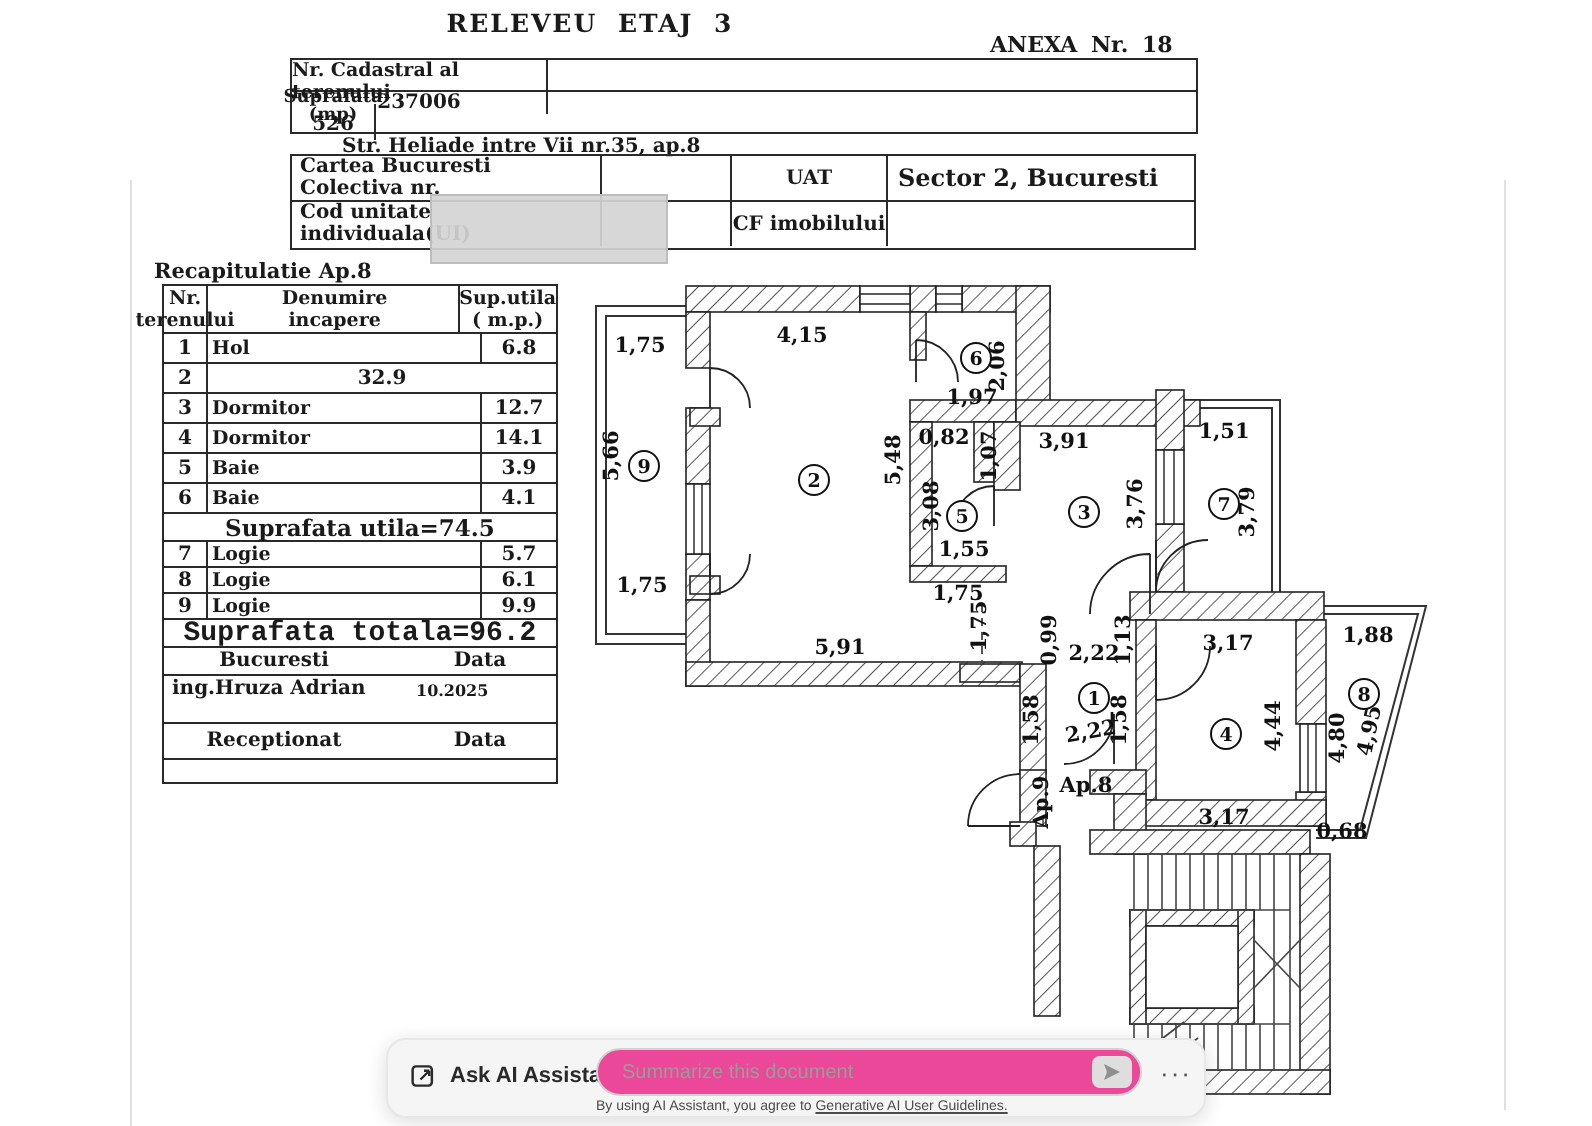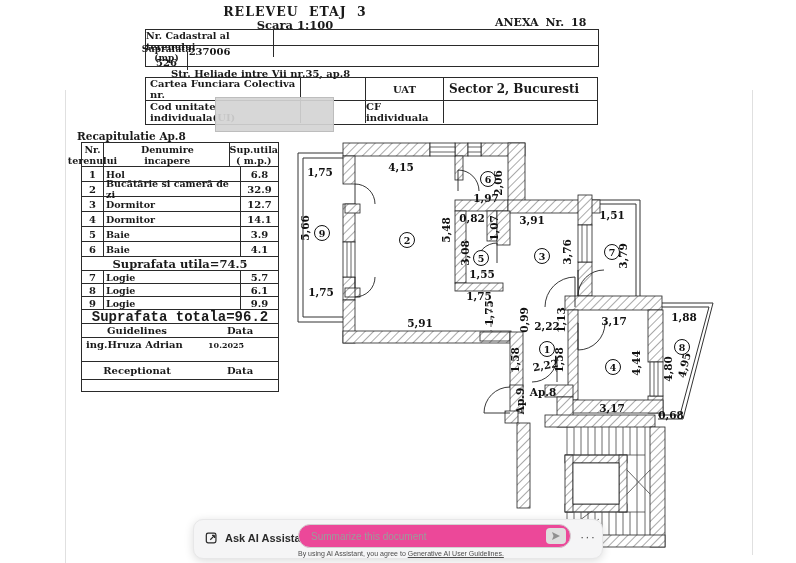--- a/index.html
+++ b/index.html
@@ -90,49 +90,48 @@
 </style>
 </head>
 <body>
 
 <div id="page">
 
   <div class="page-edge" style="left:65px;top:90px;height:473px;"></div>
   <div class="page-edge" style="left:752px;top:90px;height:465px;"></div>
 
   <div class="abs docfont" id="title1">RELEVEU ETAJ 3</div>
-  <div class="abs docfont" id="title2">Scara 1:100</div>
   <div class="abs docfont" id="anexa">ANEXA Nr. 18</div>
 
   <div class="abs docfont" id="t1" style="z-index:2;">
     <div class="row hrow">
       <div class="cell c1 h1">Nr. Cadastral al terenului</div>
       <div class="cell c2">
           <div class="sup-header">Suprafata
 (mp)</div>
         </div>
     </div>
     <div class="row vrow">
       <div class="cell c1">237006</div>
       <div class="cell c2">526</div>
       <div class="cell c3 addr">Str. Heliade intre Vii nr.35, ap.8</div>
     </div>
   </div>
 
   <div class="abs docfont" id="t2" style="z-index:2;">
     <div class="row r1">
-      <div class="c1">Cartea Funciara Colectiva nr.</div>
+      <div class="c1">Cartea Bucuresti Colectiva nr.</div>
       <div class="c2"></div>
       <div class="c3">UAT</div>
       <div class="c4 big">Sector 2, Bucuresti</div>
     </div>
     <div class="row">
       <div class="c1">Cod unitate individuala(UI)</div>
       <div class="c2"></div>
-      <div class="c3">CF individuala</div>
+      <div class="c3">CF imobilului</div>
       <div class="c4"></div>
     </div>
   </div>
 
   <div class="abs" id="redact"></div>
 
   <div class="abs docfont" id="recap-title" style="z-index:2;">Recapitulatie Ap.8</div>
   <div class="abs docfont" id="recap" style="z-index:2;background:#fff;">
     <div class="row hdr">
       <div class="cn hc">Nr.
@@ -142,21 +141,20 @@
       <div class="ca hc">Sup.utila
 ( m.p.)</div>
     </div>
     <div class="row dr">
       <div class="cn">1</div>
       <div class="cd">Hol</div>
       <div class="ca">6.8</div>
     </div>
     <div class="row dr">
       <div class="cn">2</div>
-      <div class="cd">Bucătărie si cameră de zi</div>
       <div class="ca">32.9</div>
     </div>
     <div class="row dr">
       <div class="cn">3</div>
       <div class="cd">Dormitor</div>
       <div class="ca">12.7</div>
     </div>
     <div class="row dr">
       <div class="cn">4</div>
       <div class="cd">Dormitor</div>
@@ -184,21 +182,21 @@
       <div class="ca">6.1</div>
     </div>
     <div class="row dr9">
       <div class="cn">9</div>
       <div class="cd">Logie</div>
       <div class="ca">9.9</div>
     </div>
     <div class="row totr">Suprafata totala=96.2</div>
     <div class="row exr">
       <div class="twocol">
-        <div class="ex1">Guidelines</div>
+        <div class="ex1">Bucuresti</div>
         <div class="ex2">Data</div>
       </div>
     </div>
     <div class="row nmr">
       <div class="twocol">
         <div class="nm1">ing.Hruza Adrian</div>
         <div class="nm2">10.2025</div>
       </div>
     </div>
     <div class="row sp1"></div>

